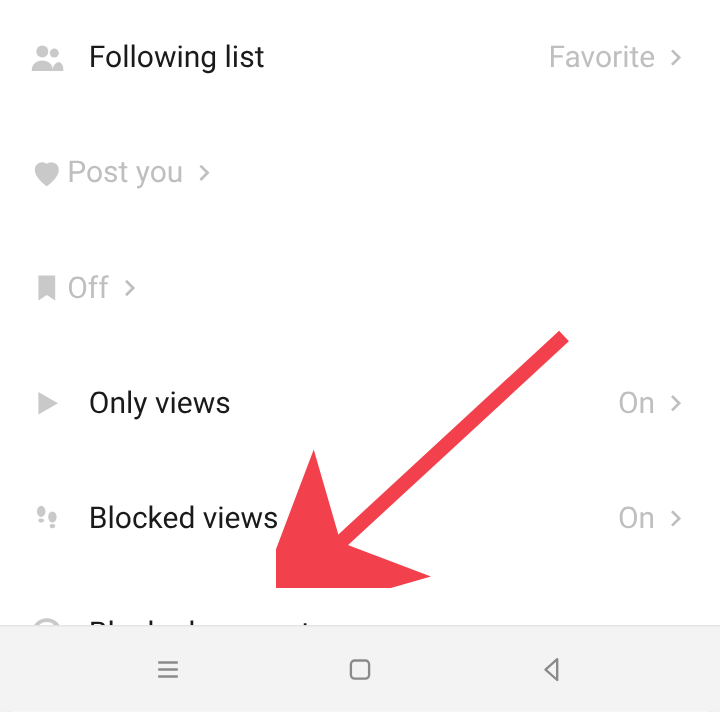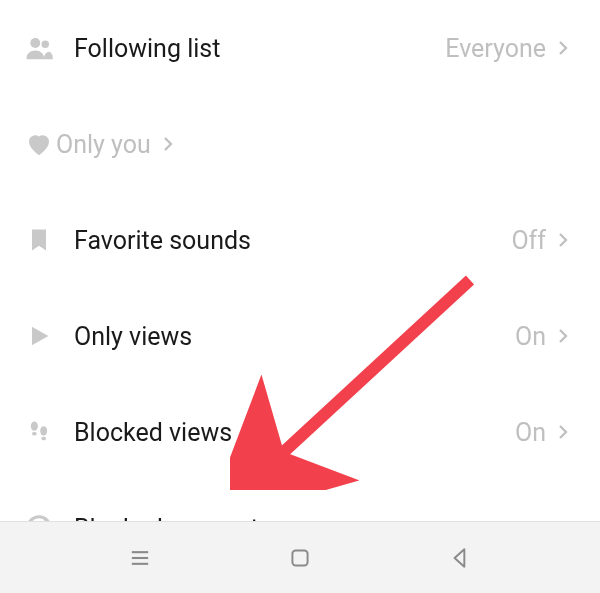--- a/index.html
+++ b/index.html
@@ -79,49 +79,48 @@
   <div class="row">
     <span class="icon-slot">
       <svg viewBox="0 0 24 24" width="30" height="30" fill="currentColor">
         <circle cx="9" cy="8" r="4"></circle>
         <circle cx="17" cy="9" r="3"></circle>
         <path d="M2 20c0-3.3 3.1-6 7-6s7 2.7 7 6v1H2v-1z"></path>
         <path d="M16 20c0-2 1.3-4.5 4-5 2 0.5 3 2.5 3 5v1h-7v-1z"></path>
       </svg>
     </span>
     <span class="label">Following list</span>
-    <span class="value">Everyone</span>
+    <span class="value">Favorite</span>
     <span class="chevron">
       <svg viewBox="0 0 24 24" width="18" height="18" fill="none" stroke="currentColor" stroke-width="3">
           <polyline points="8 4 16 12 8 20"></polyline>
         </svg>
     </span>
   </div>
 
   <div class="row">
     <span class="icon-slot">
       <svg viewBox="0 0 24 24" width="30" height="30" fill="currentColor">
         <path d="M12 21s-8-5.3-8-11a5 5 0 0 1 8-4 5 5 0 0 1 8 4c0 5.7-8 11-8 11z"></path>
       </svg>
     </span>
-    <span class="value">Only you</span>
+    <span class="value">Post you</span>
     <span class="chevron">
       <svg viewBox="0 0 24 24" width="18" height="18" fill="none" stroke="currentColor" stroke-width="3">
           <polyline points="8 4 16 12 8 20"></polyline>
         </svg>
     </span>
   </div>
 
   <div class="row">
     <span class="icon-slot">
       <svg viewBox="0 0 24 24" width="28" height="28" fill="currentColor">
         <path d="M6 3h12v18l-6-4-6 4V3z"></path>
       </svg>
     </span>
-    <span class="label">Favorite sounds</span>
     <span class="value">Off</span>
     <span class="chevron">
       <svg viewBox="0 0 24 24" width="18" height="18" fill="none" stroke="currentColor" stroke-width="3">
           <polyline points="8 4 16 12 8 20"></polyline>
         </svg>
     </span>
   </div>
 
   <div class="row">
     <span class="icon-slot">

